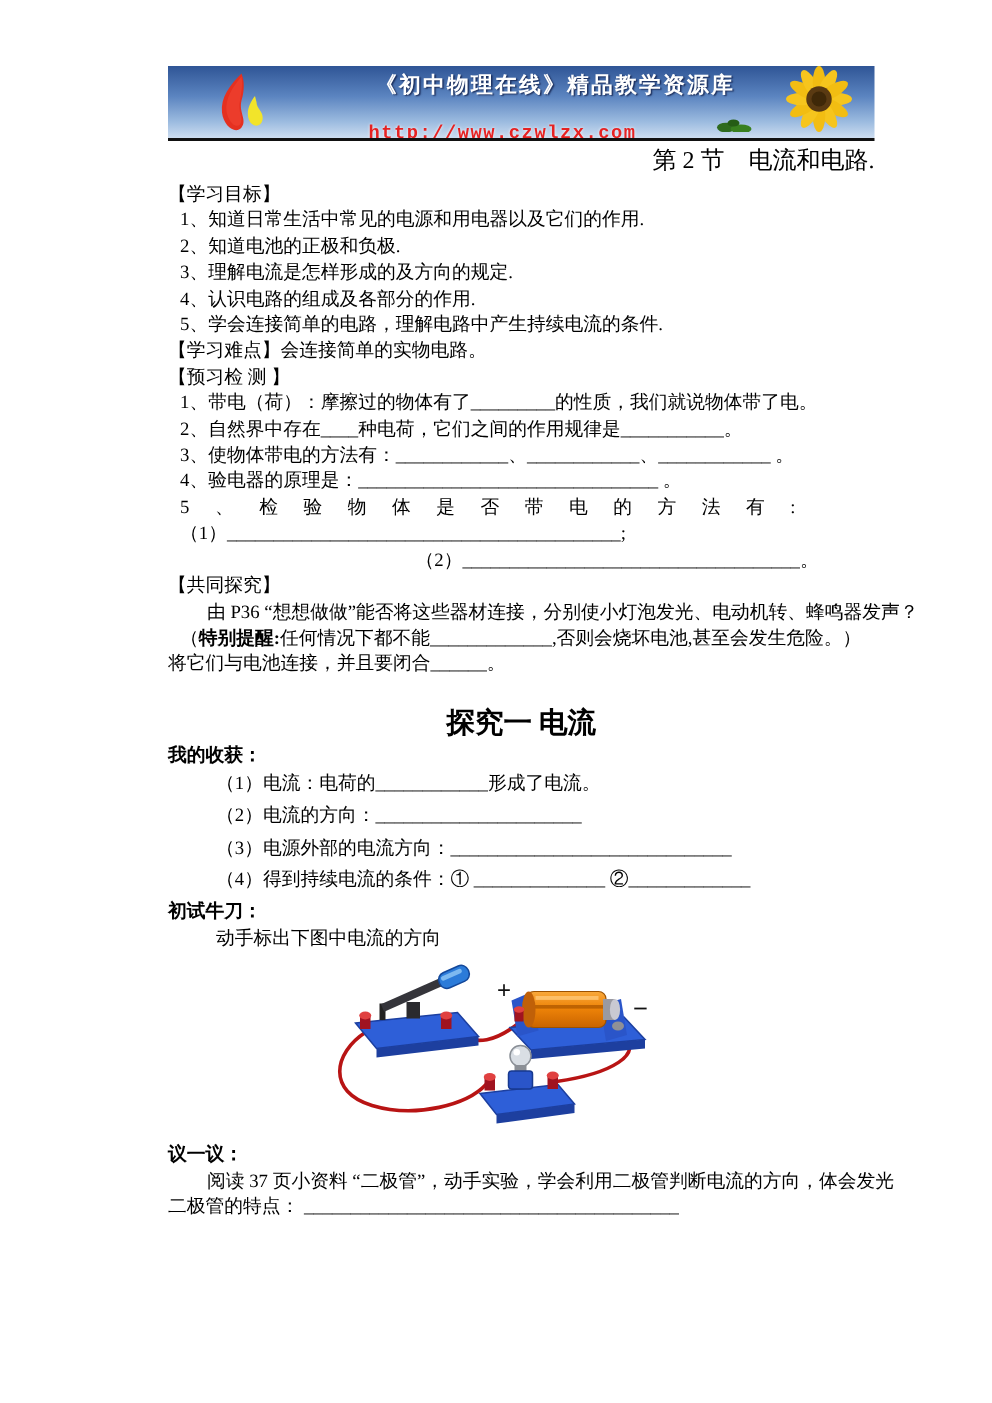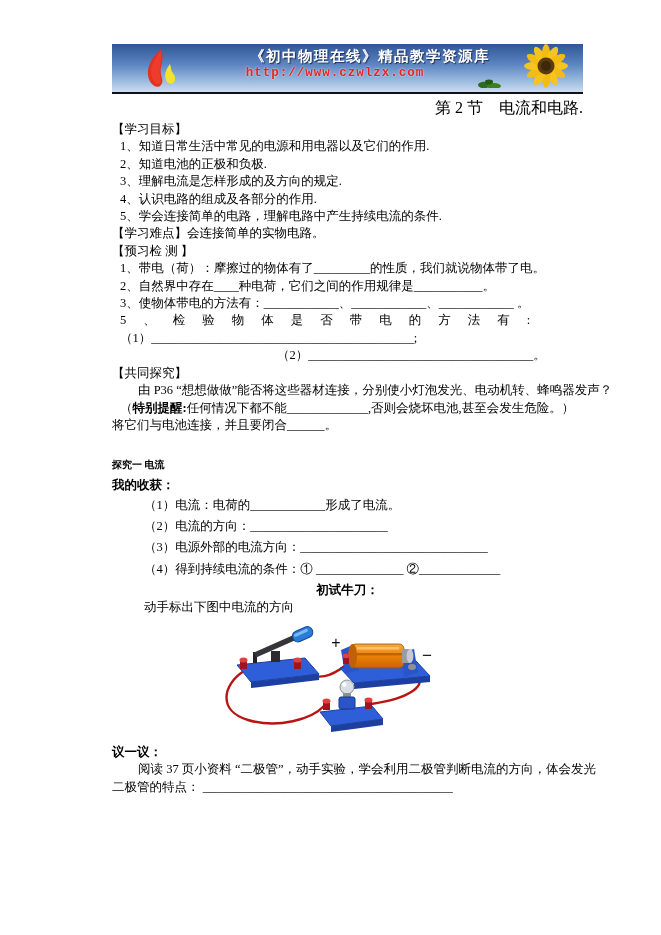--- a/index.html
+++ b/index.html
@@ -20,38 +20,38 @@
   .banner-logo{position:absolute;left:28px;top:3px;}
   .banner-text{position:absolute;left:105px;right:60px;top:3px;text-align:center;}
   .banner-title{
     font-family:"Liberation Sans","DejaVu Sans",sans-serif;
     color:#fff;font-weight:bold;font-size:14.5px;letter-spacing:1.5px;
     text-shadow:1px 1px 1px rgba(10,20,60,.75);white-space:nowrap;
   }
   .banner-url{
     font-family:"Liberation Mono","DejaVu Sans Mono",monospace;
     color:#e62222;font-weight:bold;font-size:12.5px;letter-spacing:1px;
-    text-shadow:0 0 2px rgba(255,255,255,.9);margin-top:0;margin-right:70px;white-space:nowrap;
+    text-shadow:0 0 2px rgba(255,255,255,.9);margin-top:16px;margin-right:70px;white-space:nowrap;
   }
   .banner-sunflower{position:absolute;right:12px;bottom:0;}
   .banner-foliage{position:absolute;right:80px;bottom:0;}
 
   
   .doc-title{text-align:right;font-size:16px;line-height:24px;margin:2px 0 1px;white-space:nowrap;}
   .line{line-height:17.4px;white-space:nowrap;}
   .ind1{padding-left:8px;}
   .ind2{padding-left:26px;}
   .b{font-weight:bold;}
   .spread{letter-spacing:17px;}
   .q52{padding-left:165px;}
   .gap20{margin-top:19px;}
-  .sec-head{font-size:10px;font-weight:bold;line-height:18px;}
+  .sec-head{font-size:19px;font-weight:bold;line-height:18px;text-align:center;}
   .explore1{margin-top:22px;}
   .harvest-item{padding-left:32px;line-height:21.3px;white-space:nowrap;}
-  .practice-head{margin-top:2px;text-align:center;}
+  .practice-head{margin-top:2px;}
   .instr{padding-left:32px;}
   .figure{margin:6px 0 3px 108px;width:242px;height:118px;}
   .discuss-block{margin-top:2px;}
 </style>
 </head>
 <body>
 
 <div class="page">
   <div class="content">
 
@@ -104,20 +104,21 @@
     <div class="line ind1">3、理解电流是怎样形成的及方向的规定.</div>
     <div class="line ind1">4、认识电路的组成及各部分的作用.</div>
     <div class="line ind1">5、学会连接简单的电路，理解电路中产生持续电流的条件.</div>
 
     <div class="line">【学习难点】会连接简单的实物电路。</div>
 
     <div class="line">【预习检 测 】</div>
     <div class="line ind1">1、带电（荷）：摩擦过的物体有了_________的性质，我们就说物体带了电。</div>
     <div class="line ind1">2、自然界中存在____种电荷，它们之间的作用规律是___________。</div>
     <div class="line ind1">3、使物体带电的方法有：____________、____________、____________ 。</div>
+    <div class="line ind1">4、验电器的原理是：________________________________ 。</div>
     <div class="line ind1 spread">5、检验物体是否带电的方法有:</div>
     <div class="line ind1">（1）__________________________________________;</div>
     <div class="line ind1 q52">（2）____________________________________。</div>
 
     <div class="line">【共同探究】</div>
     <div class="line ind2">由 P36 “想想做做”能否将这些器材连接，分别使小灯泡发光、电动机转、蜂鸣器发声？</div>
     <div class="line ind1"><span>（</span><span class="b">特别提醒:</span><span>任何情况下都不能_____________,否则会烧坏电池,甚至会发生危险。）</span></div>
     <div class="line">将它们与电池连接，并且要闭合______。</div>
 
     <div class="sec-head explore1">探究一 电流</div>

